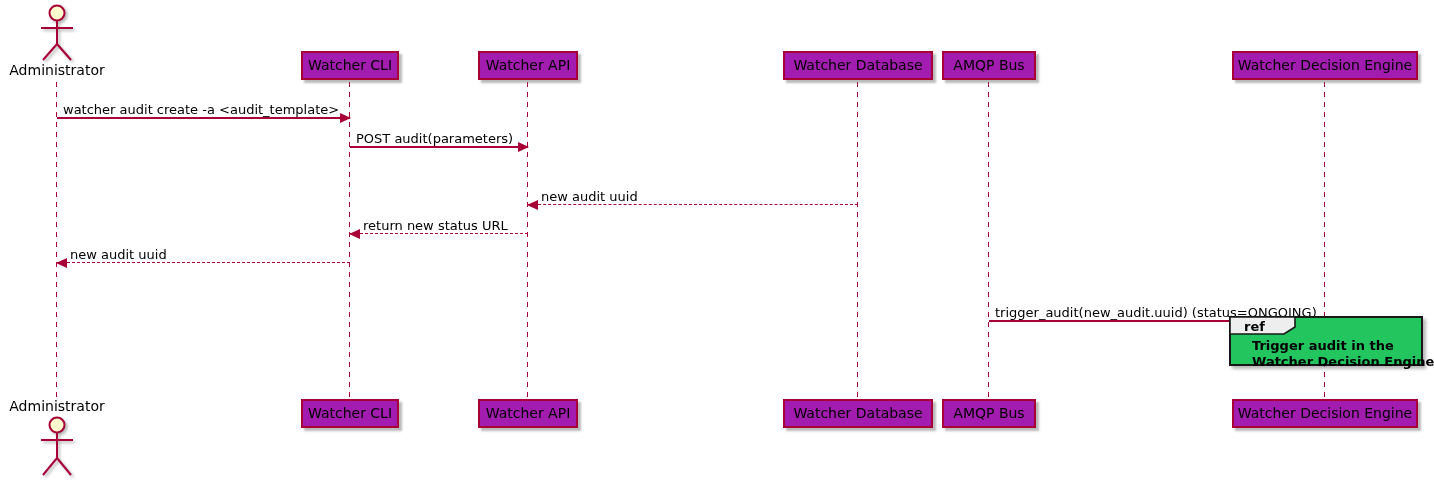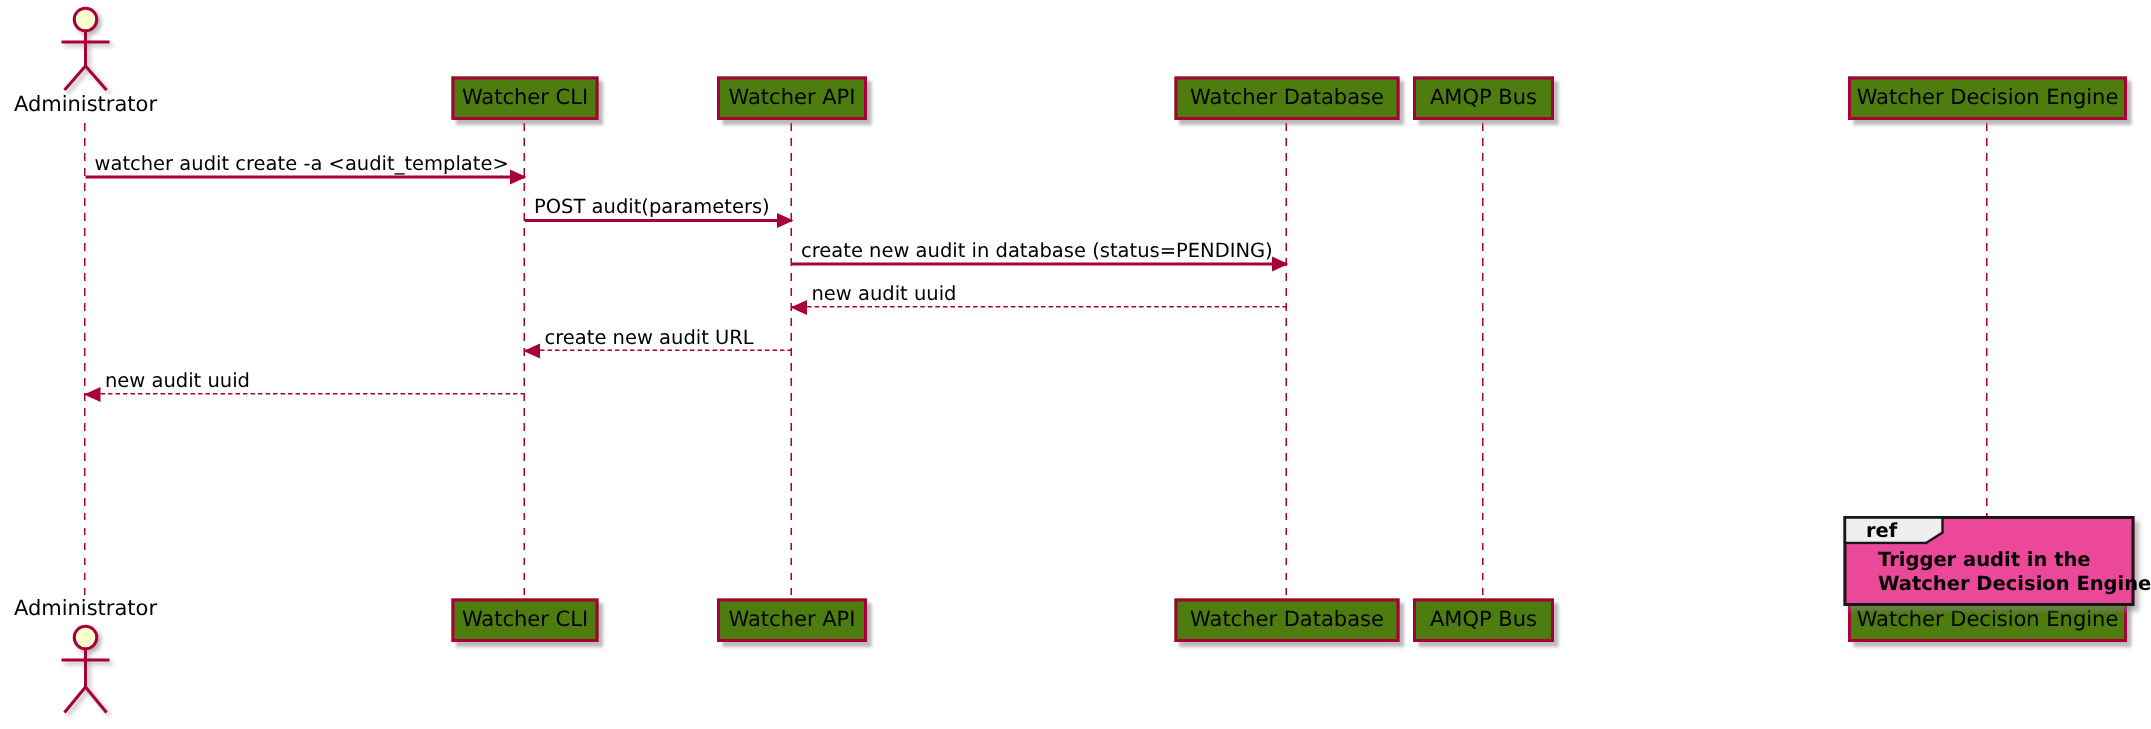--- a/index.html
+++ b/index.html
@@ -4,42 +4,42 @@
 <style>
   html,body{margin:0;padding:0;background:#ffffff;}
   body{font-family:"DejaVu Sans","Liberation Sans",sans-serif;color:#000;}
   #canvas{position:relative;width:1434px;height:486px;background:#fff;overflow:hidden;}
 
   
   .lifeline{position:absolute;width:1px;top:82px;height:318px;z-index:1;
     background:repeating-linear-gradient(to bottom,#A80036 0 5px,transparent 5px 10px);}
 
   
-  .pbox{position:absolute;box-sizing:border-box;height:29px;background:#4d7c0f;
+  .pbox{position:absolute;box-sizing:border-box;height:29px;background:#a21caf;
     border:2px solid #A80036;z-index:3;text-align:center;font-size:14px;line-height:25px;
     white-space:nowrap;box-shadow:3px 3px 2px rgba(130,130,130,.55);}
 
   
   .actor-figure{position:absolute;z-index:3;filter:drop-shadow(2.5px 2.5px 1.5px rgba(130,130,130,.6));}
   .actor-label{position:absolute;z-index:3;width:114px;text-align:center;font-size:14px;white-space:nowrap;}
 
   
   .msg{position:absolute;z-index:2;font-size:13px;}
   .msg-label{height:15px;line-height:15px;white-space:nowrap;padding-left:6px;}
   .msg.left .msg-label{padding-left:13px;}
   .msg-line{position:relative;height:0;}
   .msg.solid  .msg-line{border-top:2px solid #A80036;}
   .msg.dashed .msg-line{border-top:1px dashed #A80036;}
   .head{position:absolute;width:0;height:0;border-top:5px solid transparent;border-bottom:5px solid transparent;}
   .msg.right .head{right:-1px;top:-6px;border-left:11px solid #A80036;}
   .msg.left  .head{left:-1px;top:-5px;border-right:11px solid #A80036;}
 
   
-  .ref{position:absolute;left:1229px;top:344px;width:194px;height:60px;box-sizing:border-box;
-    background:#ec4899;border:2px solid #181818;z-index:4;
+  .ref{position:absolute;left:1229px;top:316px;width:194px;height:50px;box-sizing:border-box;
+    background:#22c55e;border:2px solid #181818;z-index:4;
     box-shadow:3px 3px 3px rgba(130,130,130,.55);}
   .ref-header{position:absolute;left:-2px;top:-2px;width:68px;height:19px;}
   .ref-keyword{position:absolute;left:13px;top:0;font-size:13px;font-weight:bold;line-height:17px;z-index:5;}
   .ref-body{margin:20px 0 0 21px;font-size:13px;line-height:15.5px;white-space:nowrap;font-weight:bold;}
 </style>
 </head>
 <body>
 
 <div id="canvas">
 
@@ -72,49 +72,49 @@
       </div>
   </div>
 
   <div class="msg right solid" style="left:350px;top:131px;width:178px;">
     <div class="msg-label">POST audit(parameters)</div>
     <div class="msg-line">
         <span class="head"></span>
       </div>
   </div>
 
-  <div class="msg right solid" style="left:528px;top:160px;width:330px;">
-    <div class="msg-label">create new audit in database (status=PENDING)</div>
-    <div class="msg-line">
-        <span class="head"></span>
-      </div>
-  </div>
 
   <div class="msg left dashed" style="left:528px;top:189px;width:330px;">
     <div class="msg-label">new audit uuid</div>
     <div class="msg-line">
         <span class="head"></span>
       </div>
   </div>
 
   <div class="msg left dashed" style="left:350px;top:218px;width:178px;">
-    <div class="msg-label">create new audit URL</div>
+    <div class="msg-label">return new status URL</div>
     <div class="msg-line">
         <span class="head"></span>
       </div>
   </div>
 
   <div class="msg left dashed" style="left:57px;top:247px;width:293px;">
     <div class="msg-label">new audit uuid</div>
     <div class="msg-line">
         <span class="head"></span>
       </div>
   </div>
 
 
+  <div class="msg right solid" style="left:989px;top:305px;width:336px;">
+    <div class="msg-label">trigger_audit(new_audit.uuid) (status=ONGOING)</div>
+    <div class="msg-line">
+        <span class="head"></span>
+      </div>
+  </div>
 
   <div class="ref">
     <svg class="ref-header" viewBox="0 0 68 19">
       <path d="M1,1 L66,1 L66,11 L55,18 L1,18 Z" fill="#EEEEEE" stroke="#181818" stroke-width="1.6"></path>
     </svg>
     <span class="ref-keyword">ref</span>
     <div class="ref-body">
       <div>Trigger audit in the</div>
       <div>Watcher Decision Engine</div>
     </div>

